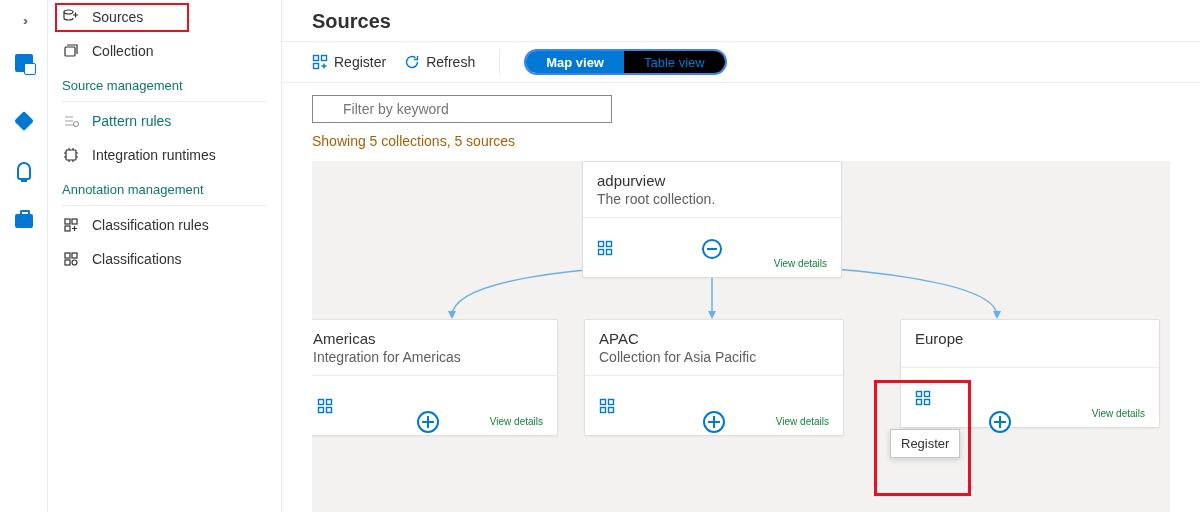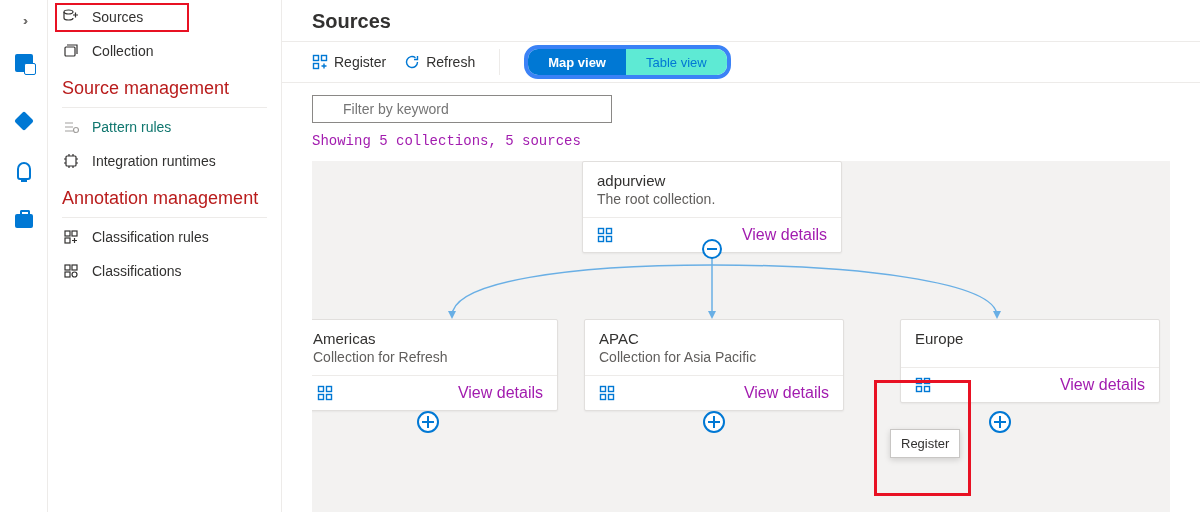--- a/index.html
+++ b/index.html
@@ -14,51 +14,51 @@
   .rail-diamond { width: 14px; height: 14px; background: #0078d4; transform: rotate(45deg); border-radius: 2px; }
   .rail-bulb { width: 14px; height: 18px; border: 2px solid #0078d4; border-radius: 7px 7px 3px 3px; position: relative; }
   .rail-bulb::after { content: ''; position: absolute; left: 2px; right: 2px; bottom: -4px; height: 3px; background: #0078d4; }
   .rail-briefcase { width: 18px; height: 14px; background: #0078d4; border-radius: 2px; position: relative; }
   .rail-briefcase::before { content: ''; position: absolute; left: 5px; top: -4px; width: 6px; height: 4px; border: 2px solid #0078d4; border-bottom: none; border-radius: 2px 2px 0 0; }
 
   
   .sidebar { position: absolute; left: 48px; top: 0; width: 234px; height: 512px; background: #fff; border-right: 1px solid #edebe9; }
   .side-item { display: flex; align-items: center; height: 34px; padding: 0 14px; gap: 12px; font-size: 14px; color: #323130; cursor: pointer; }
   .side-item.disabled { color: #0f766e; }
-  .side-section { font-size: 18px; color: #b91c1c; font-weight: 400; padding: 10px 14px 6px; }
+  .side-section { font-size: 13px; color: #0f766e; font-weight: 400; padding: 10px 14px 6px; }
   .side-hr { border: none; border-top: 1px solid #edebe9; margin: 2px 14px; }
   .side-icon { width: 18px; height: 18px; flex-shrink: 0; display: inline-flex; align-items: center; justify-content: center; }
   .highlight-sources { position: absolute; left: 55px; top: 3px; width: 134px; height: 29px; border: 2px solid #e81123; pointer-events: none; }
 
   
   .main { position: absolute; left: 282px; top: 0; right: 0; height: 512px; }
   .page-title { font-size: 20px; font-weight: 600; padding: 10px 30px 8px; }
   .toolbar { display: flex; align-items: center; height: 42px; border-top: 1px solid #edebe9; border-bottom: 1px solid #edebe9; padding: 0 30px; gap: 18px; }
   .tool-btn { display: flex; align-items: center; gap: 6px; font-size: 14px; color: #323130; cursor: pointer; }
   .tool-icon { width: 16px; height: 16px; display: inline-flex; align-items: center; justify-content: center; }
   .vsep { width: 1px; height: 26px; background: #edebe9; margin: 0 6px; }
-  .pill-group { display: flex; border: 4px solid #3b82f6; border-radius: 14px; overflow: hidden; height: 34px; }
+  .pill-group { display: flex; border: 2px solid #3b82f6; border-radius: 14px; overflow: hidden; height: 26px; }
   .pill { padding: 0 20px; font-size: 13px; display: flex; align-items: center; cursor: pointer; }
   .pill.active { background: #0078d4; color: #fff; font-weight: 600; }
-  .pill.inactive { background: #5eead4; color: #0078d4; }
+  .pill.inactive { background: #000000; color: #0078d4; }
 
   .filter-row { padding: 12px 30px 6px; }
   .filter-input { width: 300px; height: 28px; border: 1px solid #8a8886; padding: 0 10px 0 30px; font-size: 14px; color: #605e5c; position: relative; }
   .filter-wrap { position: relative; display: inline-block; }
   .filter-icon { position: absolute; left: 8px; top: 6px; width: 14px; height: 14px; }
-  .summary { font-size: 14px; color: #a21caf; padding: 4px 30px 10px; font-family: Liberation Mono, monospace; }
+  .summary { font-size: 14px; color: #a16207; padding: 4px 30px 10px; }
 
   .canvas { position: absolute; left: 0; right: 0; top: 161px; bottom: 0; background: #f3f2f1; margin: 0 30px; overflow: hidden; }
 
   .card { position: absolute; background: #fff; border: 1px solid #e1dfdd; border-radius: 2px; width: 260px; box-shadow: 0 1px 2px rgba(0,0,0,0.05); }
   .card-title { font-size: 15px; font-weight: 400; padding: 10px 14px 2px; }
   .card-sub { font-size: 14px; color: #605e5c; padding: 0 14px 10px; }
   .card-footer { display: flex; align-items: center; justify-content: space-between; padding: 8px 14px; border-top: 1px solid #edebe9; }
   .grid-icon { width: 16px; height: 16px; }
-  .view-details { color: #a21caf; font-size: 16px; cursor: pointer; }
+  .view-details { color: #15803d; font-size: 10px; cursor: pointer; margin-top: 32px; }
 
   svg { display: block; }
 
   
   .connector { position: absolute; pointer-events: none; }
 
   .minus-circle { position: absolute; width: 20px; height: 20px; border: 2px solid #0078d4; border-radius: 50%; background: #fff; display: flex; align-items: center; justify-content: center; }
   .minus-circle::after { content: ''; width: 10px; height: 2px; background: #0078d4; }
 
   .plus-circle { position: absolute; width: 22px; height: 22px; border: 2px solid #0078d4; border-radius: 50%; background: #fff; display: flex; align-items: center; justify-content: center; }
@@ -239,21 +239,21 @@
               <rect x="9.5" y="9.5" width="5" height="5"></rect>
             </svg>
         </span>
         <span class="view-details">View details</span>
       </div>
     </div>
     <div class="minus-circle" style="left:390px; top:78px;"></div>
 
     <div class="card" style="left:-10px; top:158px; width:256px;">
       <div class="card-title" style="padding-left:10px">Americas</div>
-      <div class="card-sub" style="padding-left:10px">Collection for Refresh</div>
+      <div class="card-sub" style="padding-left:10px">Integration for Americas</div>
       <div class="card-footer">
         <span class="grid-icon">
           <svg viewBox="0 0 16 16" width="16" height="16" fill="none" stroke="#0078d4" stroke-width="1.4">
               <rect x="1.5" y="1.5" width="5" height="5"></rect>
               <rect x="9.5" y="1.5" width="5" height="5"></rect>
               <rect x="1.5" y="9.5" width="5" height="5"></rect>
               <rect x="9.5" y="9.5" width="5" height="5"></rect>
             </svg>
         </span>
         <span class="view-details">View details</span>

